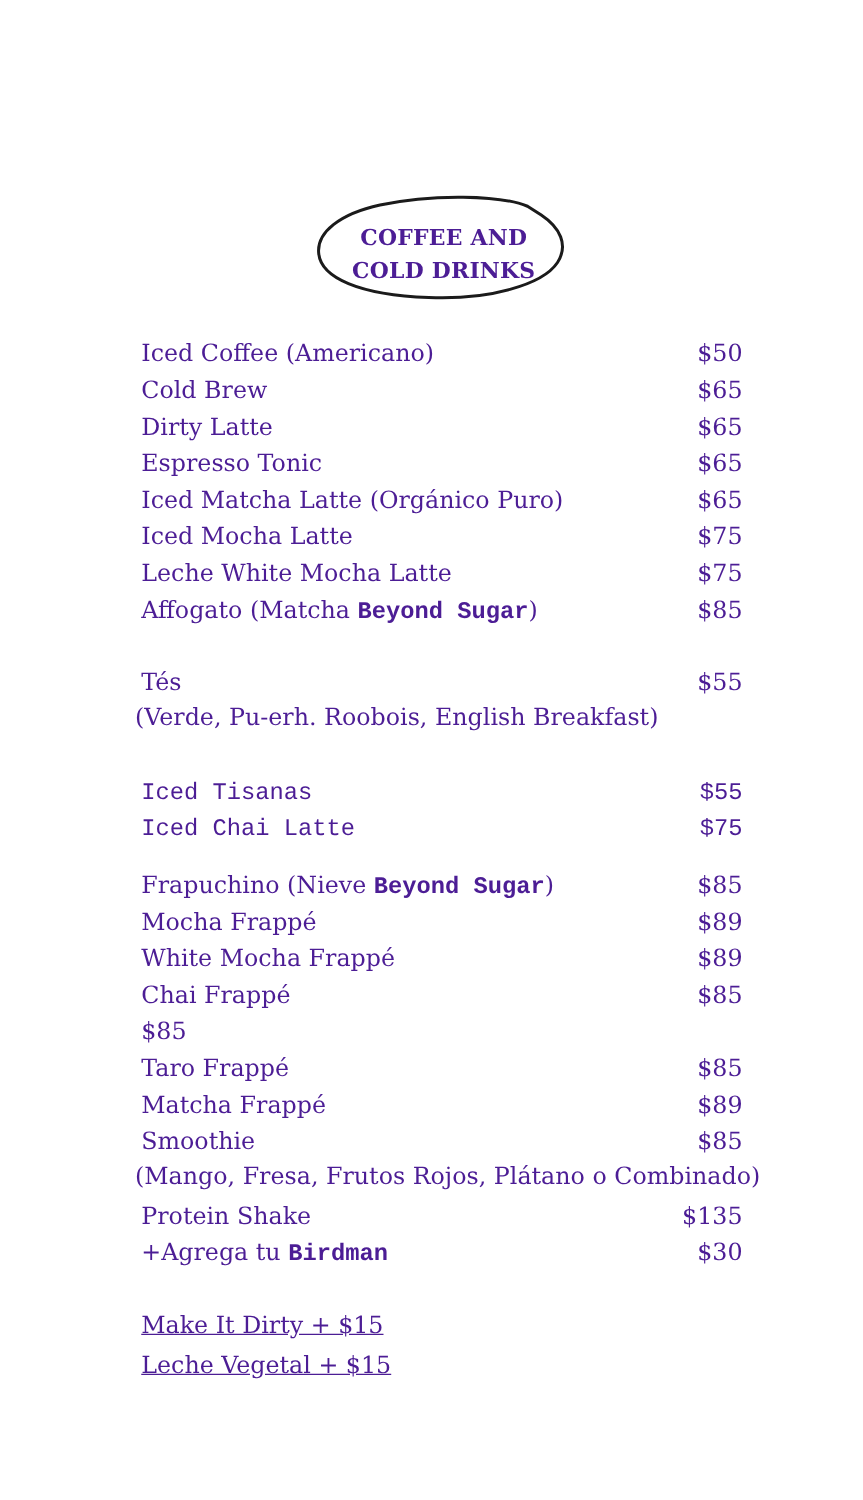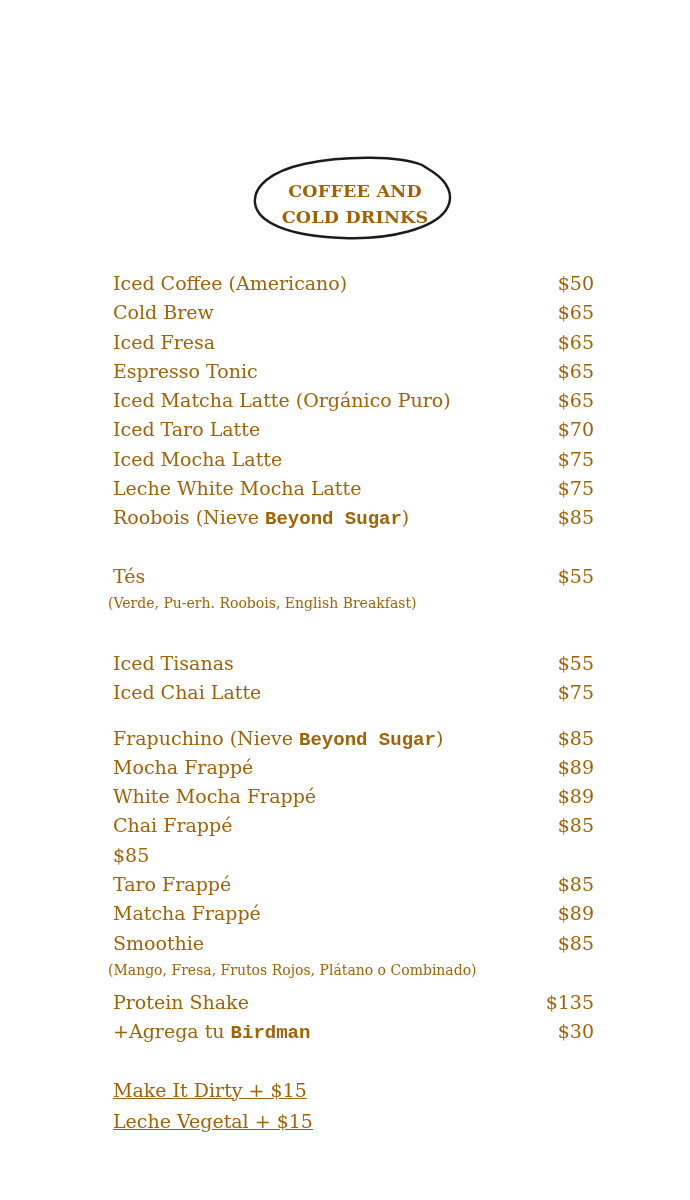--- a/index.html
+++ b/index.html
@@ -1,21 +1,21 @@
 <!DOCTYPE html>
 <html><head>
 <meta charset="utf-8">
 <style>
   html, body { margin: 0; padding: 0; background: #ffffff; }
   .page {
     position: relative;
     width: 690px;
     height: 1200px;
     background: #ffffff;
-    color: #a16207;
+    color: #4c1d95;
     font-family: "DejaVu Serif", "Liberation Serif", serif;
     overflow: hidden;
   }
 
   
   .oval-wrap {
     position: absolute;
     left: 250px;
     top: 155px;
     width: 210px;
@@ -54,28 +54,28 @@
     justify-content: space-between;
     align-items: baseline;
     line-height: 29.3px;
     height: 29.3px;
     white-space: nowrap;
   }
   .item-name { text-align: right; }
   .item-price { text-align: right; }
   .b { font-weight: bold; font-family: Liberation Mono, monospace; }
   .note {
-    font-size: 14px;
+    font-size: 19px;
     line-height: 24px;
     height: 24px;
     margin-left: -5px;
     white-space: nowrap;
   }
   .group-2 { margin-top: 29px; }
-  .group-3 { margin-top: 34px; }
+  .group-3 { margin-top: 34px; font-family: Liberation Mono, monospace; }
   .group-4 { margin-top: 16px; }
   .group-5 { margin-top: 6px; }
 
   .footer {
     margin-top: 28px;
     font-size: 19px;
     line-height: 31.5px;
     text-decoration: underline;
   }
 </style>
@@ -99,45 +99,41 @@
     <div class="group">
       <div class="row">
         <span class="item-name">Iced Coffee (Americano)</span>
         <span class="item-price">$50</span>
       </div>
       <div class="row">
         <span class="item-name">Cold Brew</span>
         <span class="item-price">$65</span>
       </div>
       <div class="row">
-        <span class="item-name">Iced Fresa</span>
+        <span class="item-name">Dirty Latte</span>
         <span class="item-price">$65</span>
       </div>
       <div class="row">
         <span class="item-name">Espresso Tonic</span>
         <span class="item-price">$65</span>
       </div>
       <div class="row">
         <span class="item-name">Iced Matcha Latte (Orgánico Puro)</span>
         <span class="item-price">$65</span>
-      </div>
-      <div class="row">
-        <span class="item-name">Iced Taro Latte</span>
-        <span class="item-price">$70</span>
       </div>
       <div class="row">
         <span class="item-name">Iced Mocha Latte</span>
         <span class="item-price">$75</span>
       </div>
       <div class="row">
         <span class="item-name">Leche White Mocha Latte</span>
         <span class="item-price">$75</span>
       </div>
       <div class="row">
-        <span class="item-name"><span>Roobois (Nieve </span><span class="b">Beyond Sugar</span><span>)</span></span>
+        <span class="item-name"><span>Affogato (Matcha </span><span class="b">Beyond Sugar</span><span>)</span></span>
         <span class="item-price">$85</span>
       </div>
     </div>
 
     <div class="group group-2">
       <div class="row">
         <span class="item-name">Tés</span>
         <span class="item-price">$55</span>
       </div>
       <div class="note">(Verde, Pu-erh. Roobois, English Breakfast)</div>

